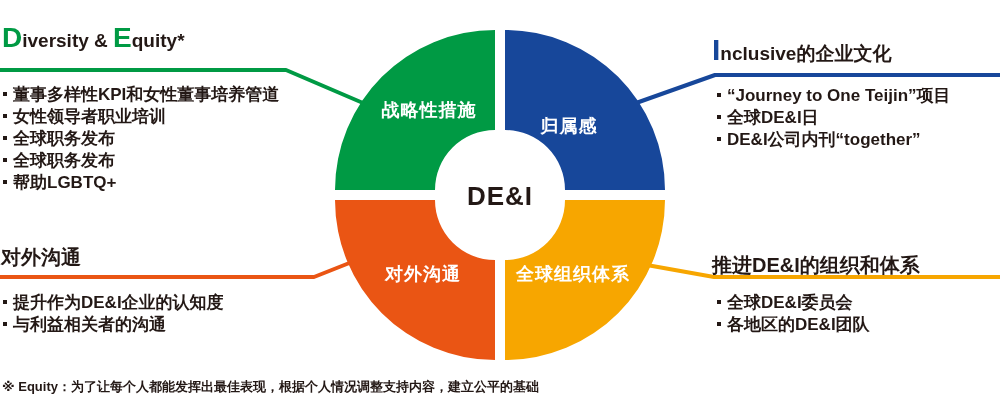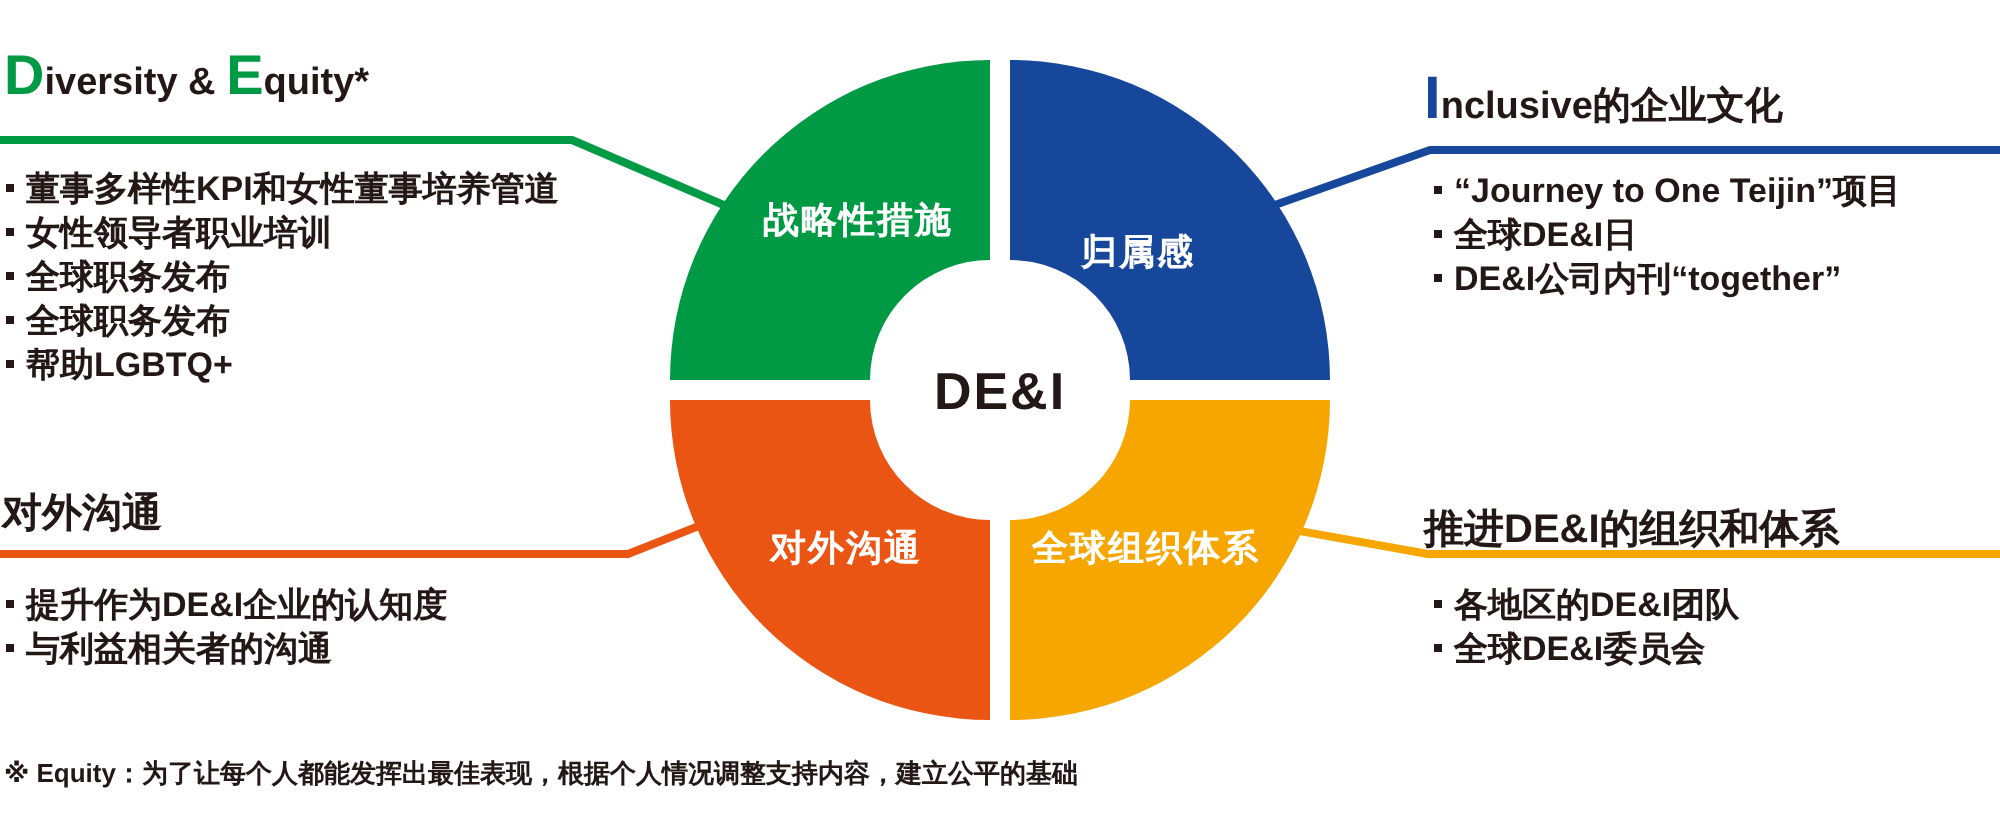--- a/index.html
+++ b/index.html
@@ -118,23 +118,23 @@
     <li>
         <span class="bullet"></span>
         <span>与利益相关者的沟通</span>
       </li>
   </ul>
 
   <div class="heading h-br">推进DE&amp;I的组织和体系</div>
   <ul class="blist list-br">
     <li>
         <span class="bullet"></span>
-        <span>各地区的DE&amp;I团队</span>
+        <span>全球DE&amp;I委员会</span>
       </li>
     <li>
         <span class="bullet"></span>
-        <span>全球DE&amp;I委员会</span>
+        <span>各地区的DE&amp;I团队</span>
       </li>
   </ul>
 
   <div class="footnote">※ Equity：为了让每个人都能发挥出最佳表现，根据个人情况调整支持内容，建立公平的基础</div>
 
 </div>
 
 </body></html>

